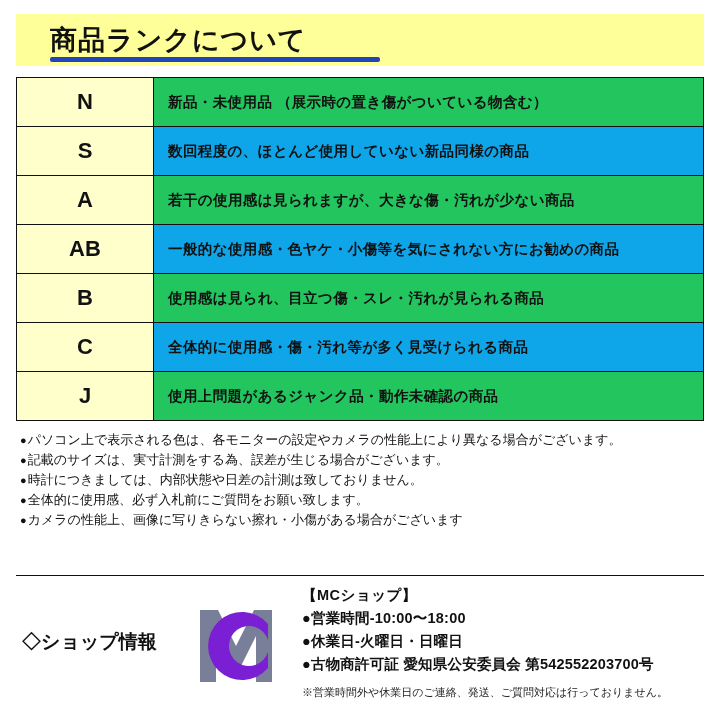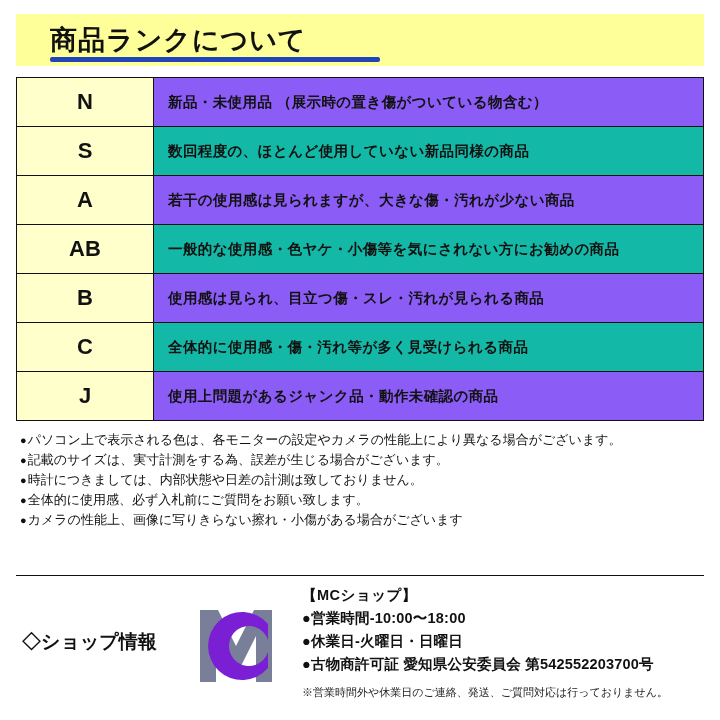--- a/index.html
+++ b/index.html
@@ -68,24 +68,24 @@
     background: #ffffff;
   }
   .rank-cell.shaded {
     background: #ffffcc;
   }
   .desc-cell {
     padding-left: 14px;
     font-size: 14.5px;
     font-weight: bold;
     letter-spacing: 0.4px;
-    background: #8b5cf6;
+    background: #22c55e;
   }
   .desc-cell.shaded {
-    background: #14b8a6;
+    background: #0ea5e9;
   }
 
   
   .notes {
     margin-top: 9px;
     padding-left: 4px;
   }
   .note {
     font-size: 13px;
     line-height: 19px;

